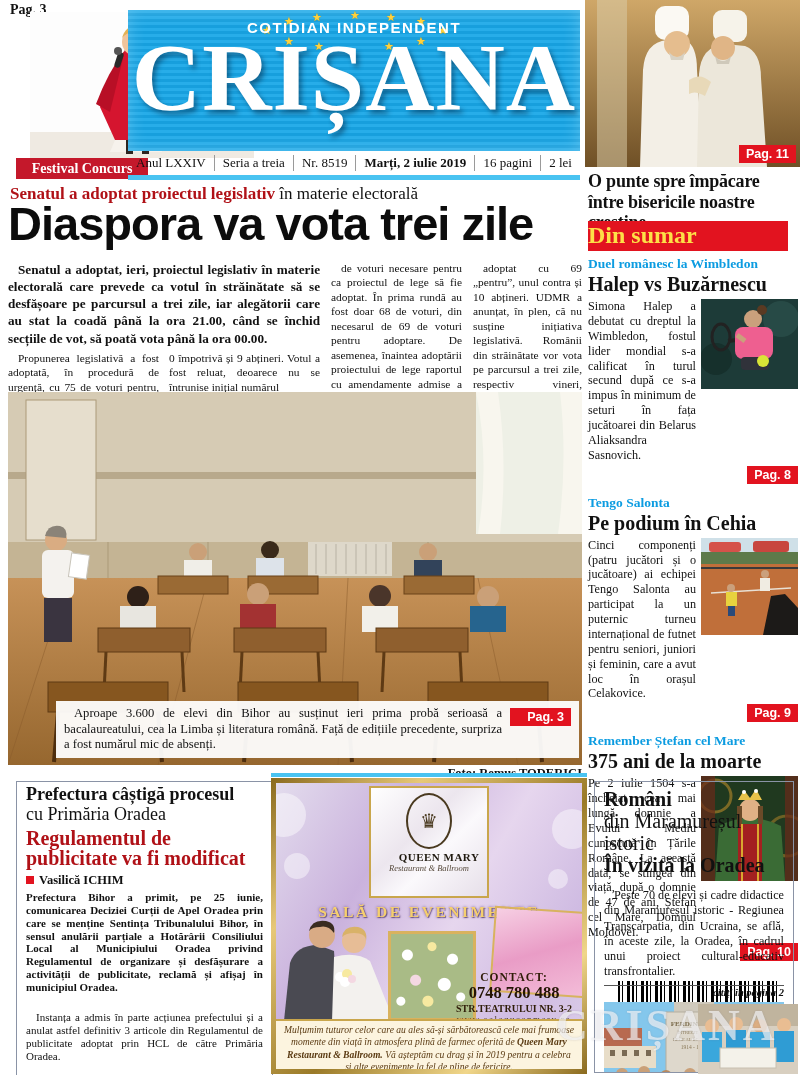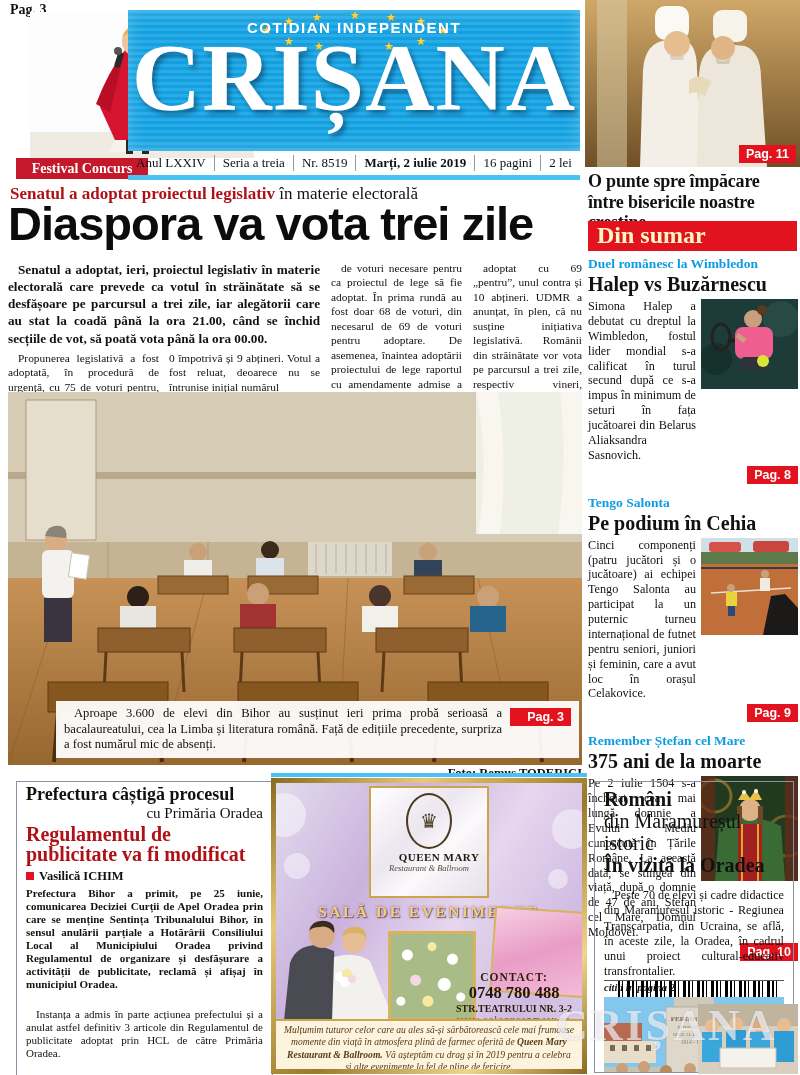--- a/index.html
+++ b/index.html
@@ -30,22 +30,22 @@
   #info-bar .inf:last-child{border-right:none;}
   .info-bold{font-weight:bold;}
   #cyan-bar{top:175px;left:128px;width:452px;height:5px;background:#49c3f1;}
 
   
   #trphoto{top:0;left:585px;width:215px;height:167px;}
   .pagbadge{background:#e2131f;color:#fff;font-family:"Liberation Sans",sans-serif;font-weight:bold;
     font-size:12.5px;padding:1px 7px;display:inline-block;line-height:16px;}
   #trbadge{position:absolute;right:4px;bottom:4px;}
   #trheadline{top:171px;left:588px;width:210px;font-size:18px;font-weight:bold;line-height:1.15;letter-spacing:-0.2px;}
-  #dinsumar{top:221px;left:588px;width:200px;height:30px;background:#e2131f;color:#fef9c3;
-    font-size:24px;font-weight:bold;line-height:29px;padding-left:9px;}
+  #dinsumar{top:221px;left:588px;width:200px;height:30px;background:#e2131f;color:#fde047;
+    font-size:24px;font-weight:bold;line-height:29px;padding-left:0;}
 
   
   #sidebar{top:256px;left:588px;width:210px;}
   .sb-kicker{color:#0c9ce1;font-weight:bold;font-size:13.5px;}
   .sb-head{font-size:20px;font-weight:bold;line-height:1.05;margin:2px 0 4px;}
   .sb-row{display:flex;gap:5px;align-items:flex-start;}
   .sb-body{flex:1;font-size:12.2px;line-height:1.22;text-align:justify;}
   .sb-photo{flex:0 0 97px;}
   .sb-badge-row{text-align:right;margin-top:2px;}
   .sb-sec{margin-bottom:11px;}
@@ -74,21 +74,21 @@
   #main-photo{top:392px;left:8px;width:574px;height:373px;}
   #caption{position:absolute;left:48px;right:3px;bottom:7px;background:rgba(255,255,255,.94);
     padding:5px 8px;font-size:12.6px;line-height:1.25;text-align:justify;text-indent:10px;}
   #caption .pagbadge{float:right;margin:2px 0 0 8px;}
   #credit{top:766px;left:8px;width:574px;text-align:right;font-weight:bold;font-size:12.5px;}
 
   
   #bl{top:781px;left:16px;width:257px;height:368px;border:1px solid #8a93a6;box-sizing:border-box;
     padding:3px 9px;overflow:hidden;}
   #bl-k1{font-size:18px;font-weight:bold;line-height:1.1;}
-  #bl-k2{font-size:15px;line-height:1.1;text-align:right;}
+  #bl-k2{font-size:18px;line-height:1.1;}
   #bl-h{font-size:20px;font-weight:bold;color:#b01117;line-height:1.0;margin-top:3px;}
   #bl-author{margin:5px 0 3px;font-size:12.5px;font-weight:bold;}
   .sq{display:inline-block;width:8px;height:8px;background:#e2131f;margin-right:5px;}
   #bl-lead{font-weight:bold;font-size:11px;line-height:1.18;text-align:justify;}
   .bl-p{font-size:11px;line-height:1.18;text-align:justify;text-indent:10px;margin-top:17px;}
   #bl-cont{position:absolute;right:8px;bottom:3px;font-style:italic;font-weight:bold;font-size:10.5px;
     border-top:1px solid #555;padding-top:1px;background:#0ea5e9;}
 
   
   #ad-topline{top:773px;left:271px;width:316px;height:4px;background:#49c3f1;}
@@ -130,22 +130,22 @@
     font-size:9.6px;font-style:italic;color:#5a3a12;line-height:1.3;text-align:center;}
   #ad-msg b{font-weight:bold;}
 
   
   #br{top:781px;left:594px;width:200px;height:292px;border:1px solid #8a93a6;box-sizing:border-box;
     padding:6px 9px;overflow:hidden;}
   #br-h1{font-size:20px;font-weight:bold;line-height:1.1;}
   #br-h2{font-size:20px;line-height:1.1;}
   #br-h3{font-size:20px;font-weight:bold;line-height:1.1;}
   #br-body{margin-top:12px;font-size:12.2px;line-height:1.25;text-align:justify;text-indent:10px;}
-  #br-cont{font-style:italic;font-weight:bold;font-size:10.5px;border-top:1px solid #555;
-    padding-top:1px;}
+  #br-cont{text-align:right;font-style:italic;font-weight:bold;font-size:10.5px;border-top:1px solid #555;
+    margin-top:5px;padding-top:1px;}
   #br-photo{margin-top:4px;width:180px;height:118px;}
   #kids-photo{top:1004px;left:698px;width:100px;height:70px;z-index:4;}
   #watermark{top:1000px;left:556px;width:244px;z-index:5;font-weight:bold;font-size:44px;letter-spacing:3px;
     color:rgba(255,255,255,.62);text-shadow:0 0 2px rgba(120,120,140,.3);pointer-events:none;}
 </style>
 </head>
 <body>
 
 <div class="page">
 

